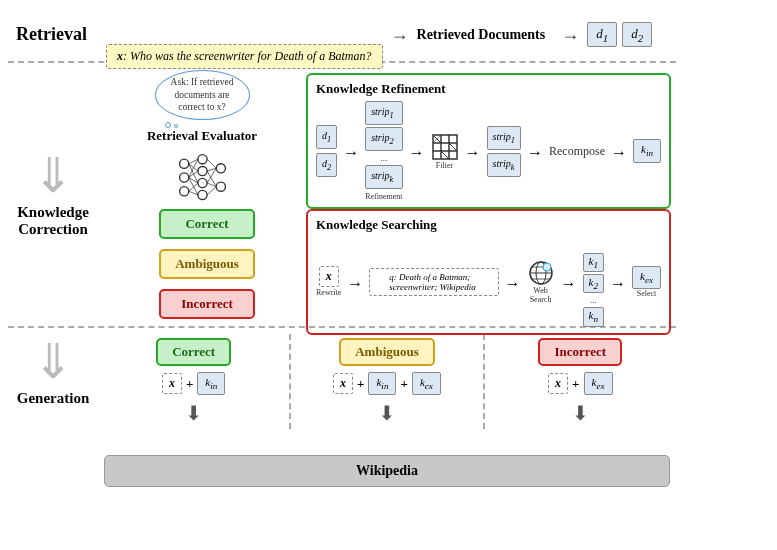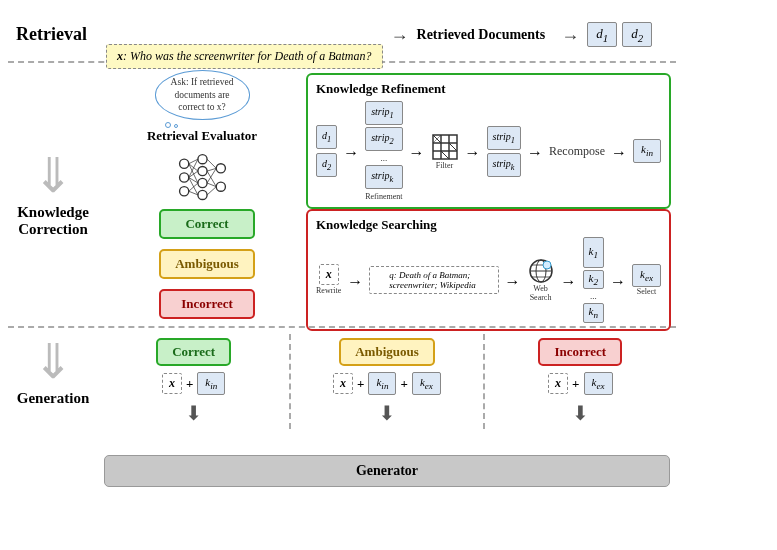--- a/index.html
+++ b/index.html
@@ -495,21 +495,21 @@
                 <line x1="3" y1="14" x2="25" y2="14" stroke="#333" stroke-width="1"></line>
                 <line x1="5" y1="8" x2="23" y2="8" stroke="#333" stroke-width="0.8"></line>
                 <line x1="5" y1="20" x2="23" y2="20" stroke="#333" stroke-width="0.8"></line>
                 <circle cx="20" cy="8" r="4" fill="#d4edff" stroke="#3399cc" stroke-width="1"></circle>
               </svg>
               <div style="font-size:8px; color:#333; text-align:center; line-height:1.1;">Web Search</div>
             </div>
             <span style="font-size:16px; margin:0 2px;">→</span>
 
             <div style="display:flex; flex-direction:column; gap:2px;">
-              <div class="k-box" style="padding:7px 5px;">k<sub>1</sub></div>
+              <div class="k-box" style="padding:1px 5px;margin-top:16px;">k<sub>1</sub></div>
               <div class="k-box" style="padding:1px 5px;">k<sub>2</sub></div>
               <div style="font-size:9px; text-align:center;">...</div>
               <div class="k-box" style="padding:1px 5px;">k<sub>n</sub></div>
             </div>
             <span style="font-size:16px; margin:0 2px;">→</span>
             <div style="display:flex; flex-direction:column; align-items:center;">
               <div class="k-box">k<sub>ex</sub></div>
               <div style="font-size:8px; color:#333;">Select</div>
             </div>
           </div>
@@ -566,20 +566,20 @@
             <div class="x-box"><i>x</i></div>
             <span class="plus">+</span>
             <div class="k-box">k<sub>ex</sub></div>
           </div>
           <span class="gen-arrow-down">⬇</span>
         </div>
 
       </div>
 
       <div class="generator-bar">
-        <span>Generator</span>
+        <span>Wikipedia</span>
       </div>
 
     </div>
 
   </div>
 
 </div>
 
 </body></html>

